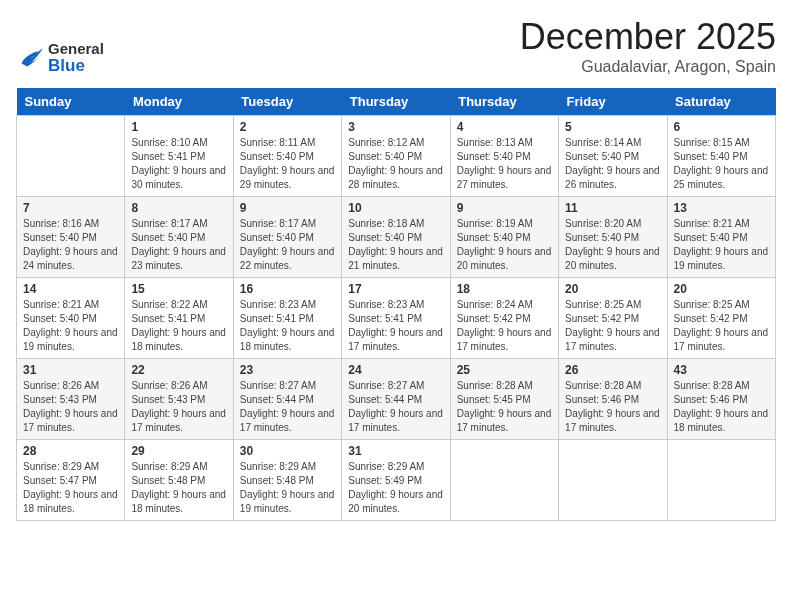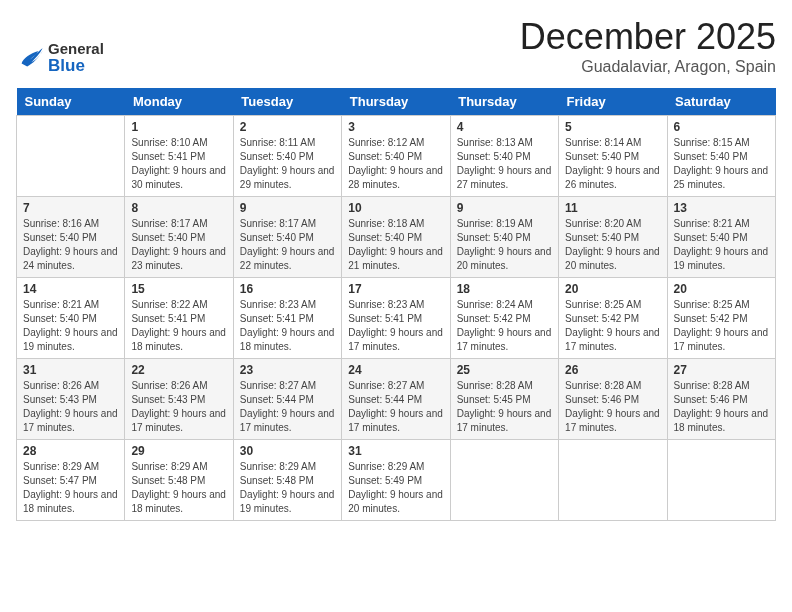--- a/index.html
+++ b/index.html
@@ -266,21 +266,21 @@
             Sunrise: 8:28 AM<br>Sunset: 5:45 PM<br>Daylight: 9 hours and 17 minutes.
           </div>
         </td>
         <td>
           <span class="day-number">26</span>
           <div class="cell-text">
             Sunrise: 8:28 AM<br>Sunset: 5:46 PM<br>Daylight: 9 hours and 17 minutes.
           </div>
         </td>
         <td>
-          <span class="day-number">27</span>
+          <span class="day-number">43</span>
           <div class="cell-text">
             Sunrise: 8:28 AM<br>Sunset: 5:46 PM<br>Daylight: 9 hours and 18 minutes.
           </div>
         </td>
       </tr>
       <tr>
         <td>
           <span class="day-number">28</span>
           <div class="cell-text">
             Sunrise: 8:29 AM<br>Sunset: 5:47 PM<br>Daylight: 9 hours and 18 minutes.

